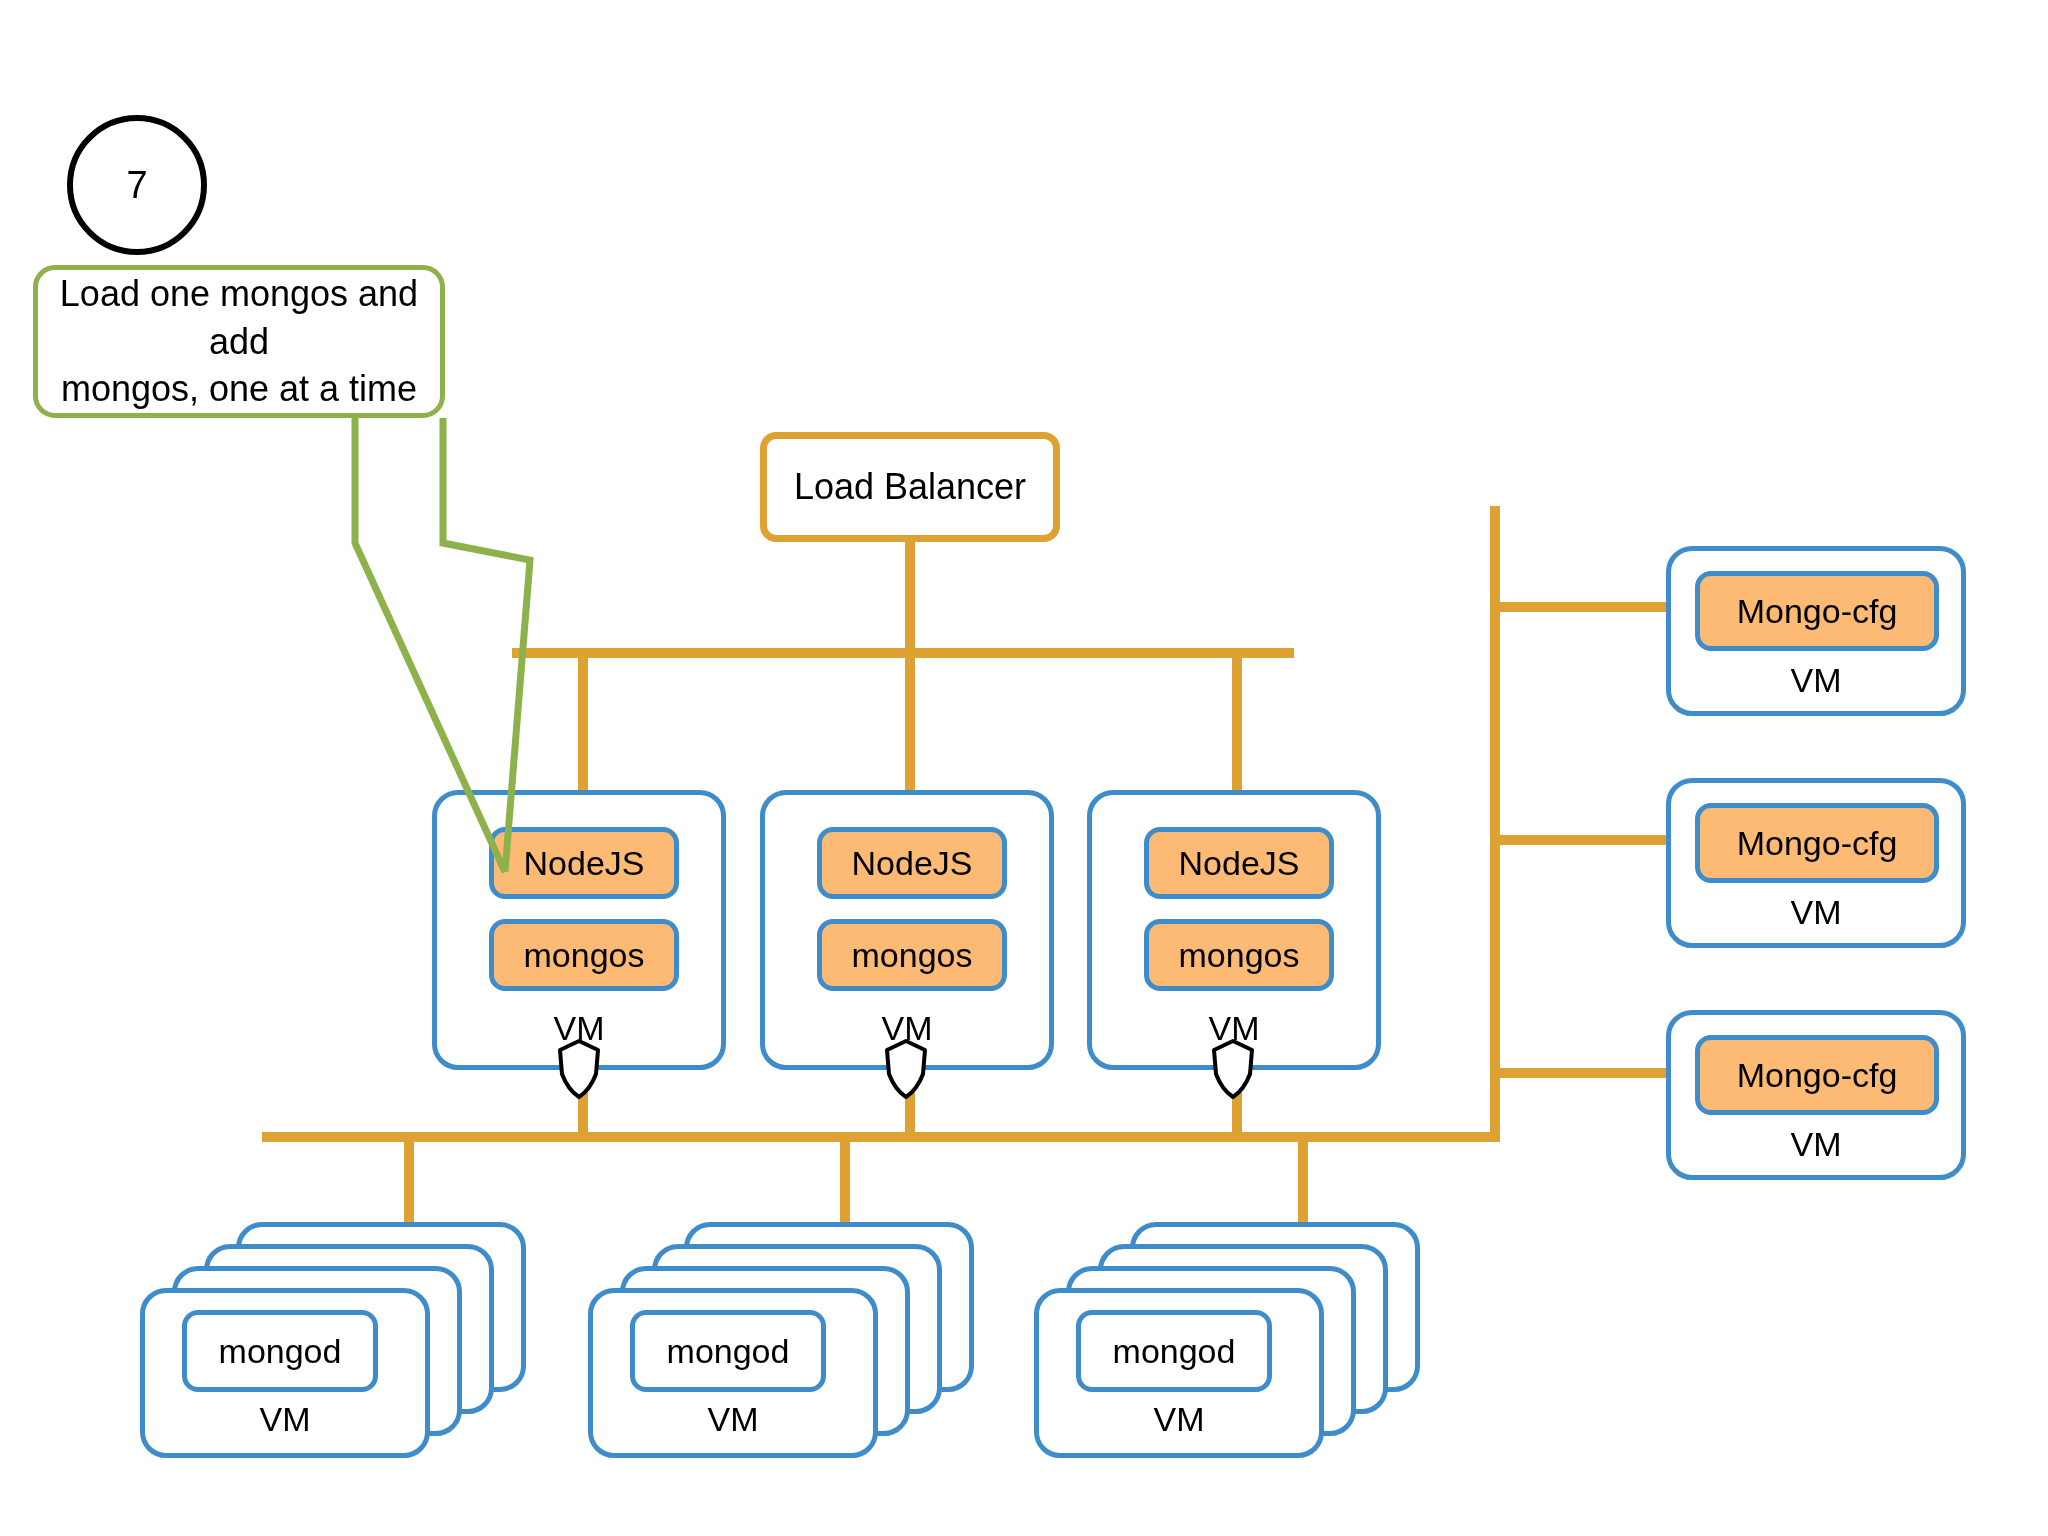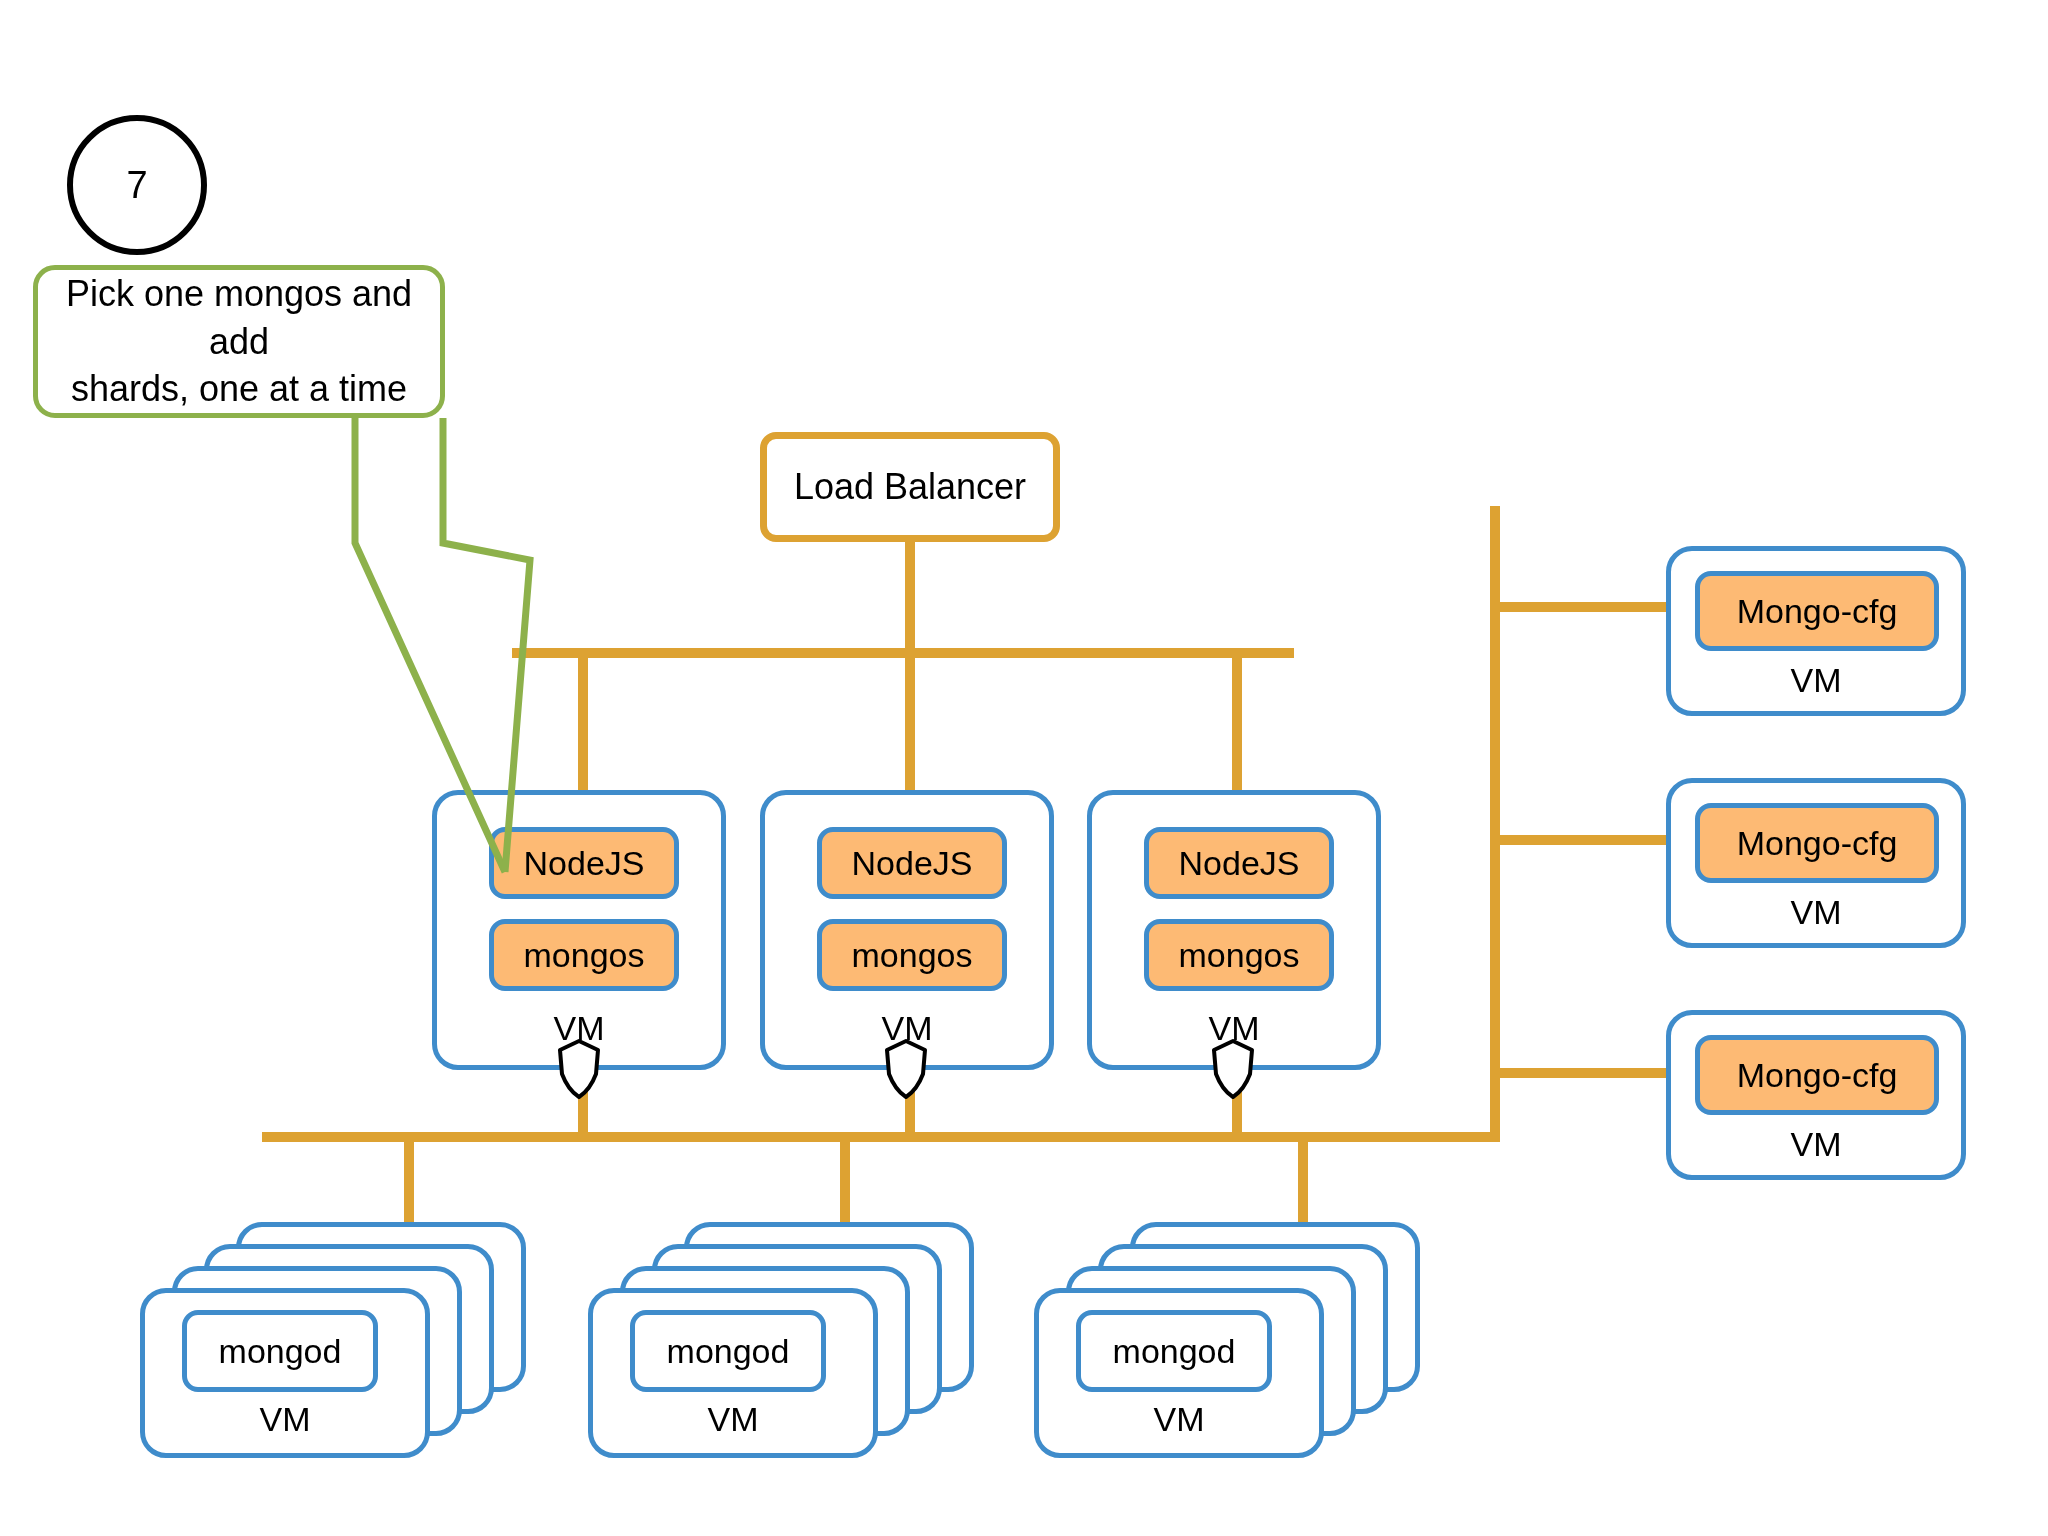--- a/index.html
+++ b/index.html
@@ -233,22 +233,22 @@
   <div id="load-balancer">
     <span>Load Balancer</span>
   </div>
 
   <svg id="callout-tail" viewBox="0 0 2048 1536">
     <polyline points="355,418 355,543 505,872" fill="none" stroke="#8DB14B" stroke-width="7"></polyline>
     <polyline points="443,418 443,543 530,560 505,872" fill="none" stroke="#8DB14B" stroke-width="7"></polyline>
   </svg>
 
   <div id="callout">
-    <div>Pick one mongos and add</div>
-    <div>shards, one at a time</div>
+    <div>Load one mongos and add</div>
+    <div>mongos, one at a time</div>
   </div>
 
   <div class="vm-box" style="left:432px; top:790px; width:294px; height:280px;">
     <div class="inner-box" style="left:52px; top:32px; width:190px; height:72px;">
       <span>NodeJS</span>
     </div>
     <div class="inner-box" style="left:52px; top:124px; width:190px; height:72px;">
       <span>mongos</span>
     </div>
     <div class="vm-label" style="top:214px;">VM</div>

